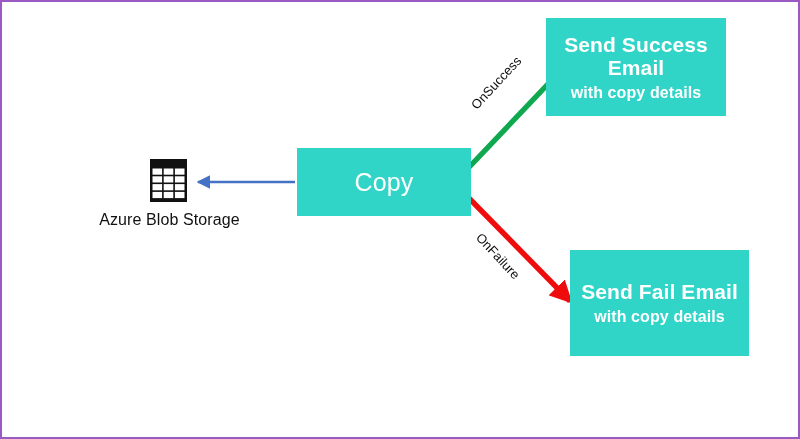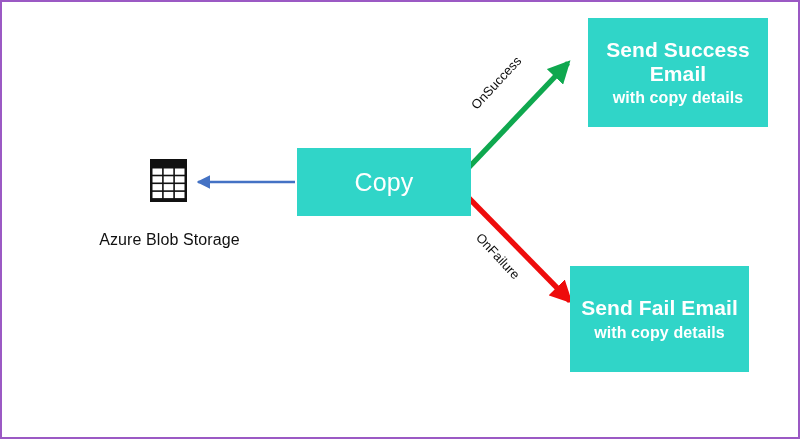--- a/index.html
+++ b/index.html
@@ -40,30 +40,30 @@
     height: 68px;
   }
   #copy-box .node-title {
     font-size: 25px;
     font-weight: 400;
     letter-spacing: .2px;
   }
 
   
   #success-box {
-    left: 586px;
+    left: 544px;
     top: 16px;
     width: 180px;
-    height: 109px;
+    height: 98px;
     padding: 4px 6px;
   }
   
   #fail-box {
     left: 568px;
-    top: 264px;
+    top: 248px;
     width: 179px;
     height: 106px;
     padding: 4px 6px;
   }
   .node-title-lg {
     font-size: 21px;
     font-weight: 700;
     letter-spacing: .1px;
   }
   .node-sub {
@@ -84,21 +84,20 @@
   #blob-label {
     position: absolute;
     left: 75px;
     top: 209px;
     width: 185px;
     text-align: center;
     font-size: 16px;
     color: #111111;
     font-family: "Liberation Sans", sans-serif;
     letter-spacing: .1px;
-    margin-top: 20px;
   }
 
   
   .edge-label {
     position: absolute;
     font-size: 13px;
     color: #0d0d0d;
     font-family: "Liberation Sans", sans-serif;
     white-space: nowrap;
     font-weight: 400;

